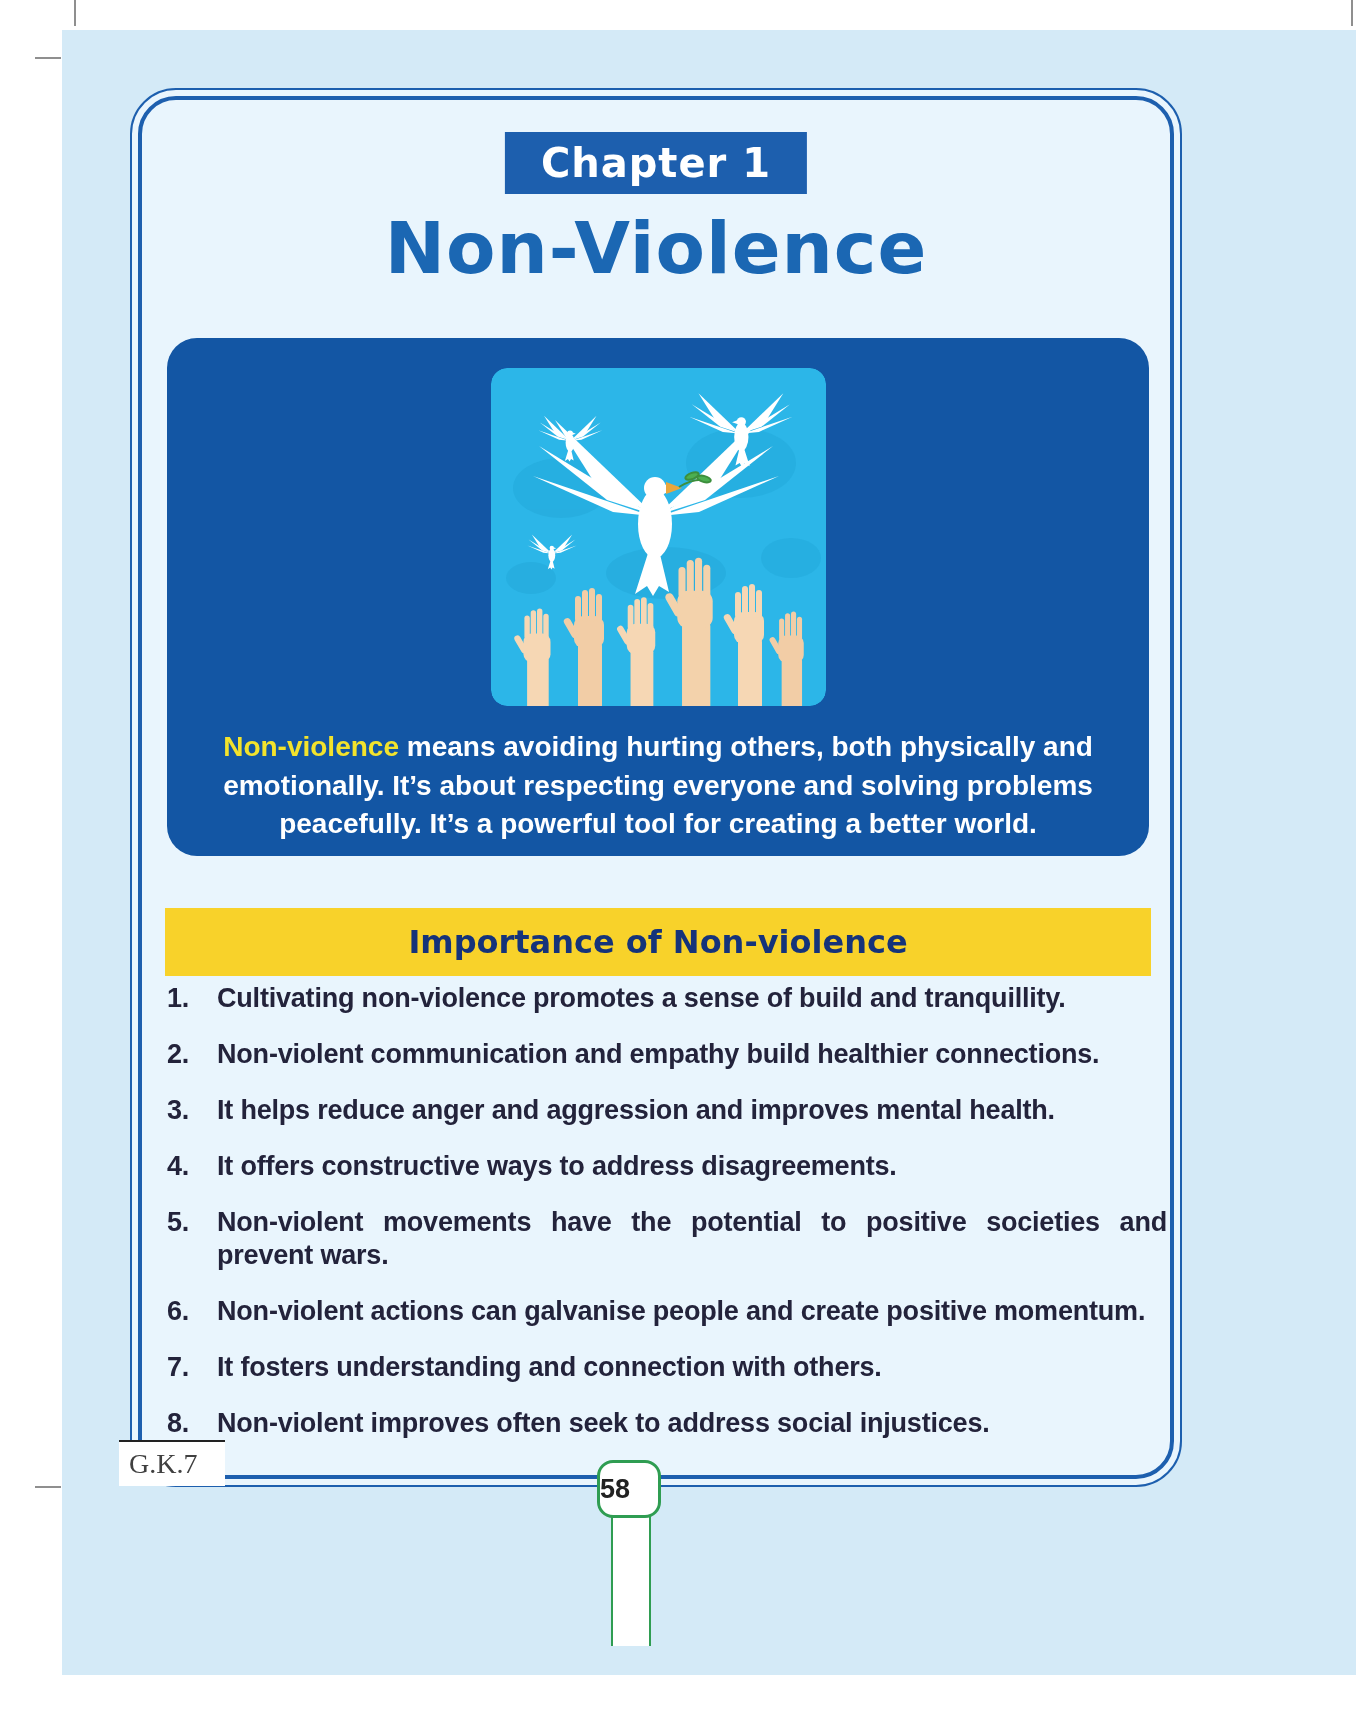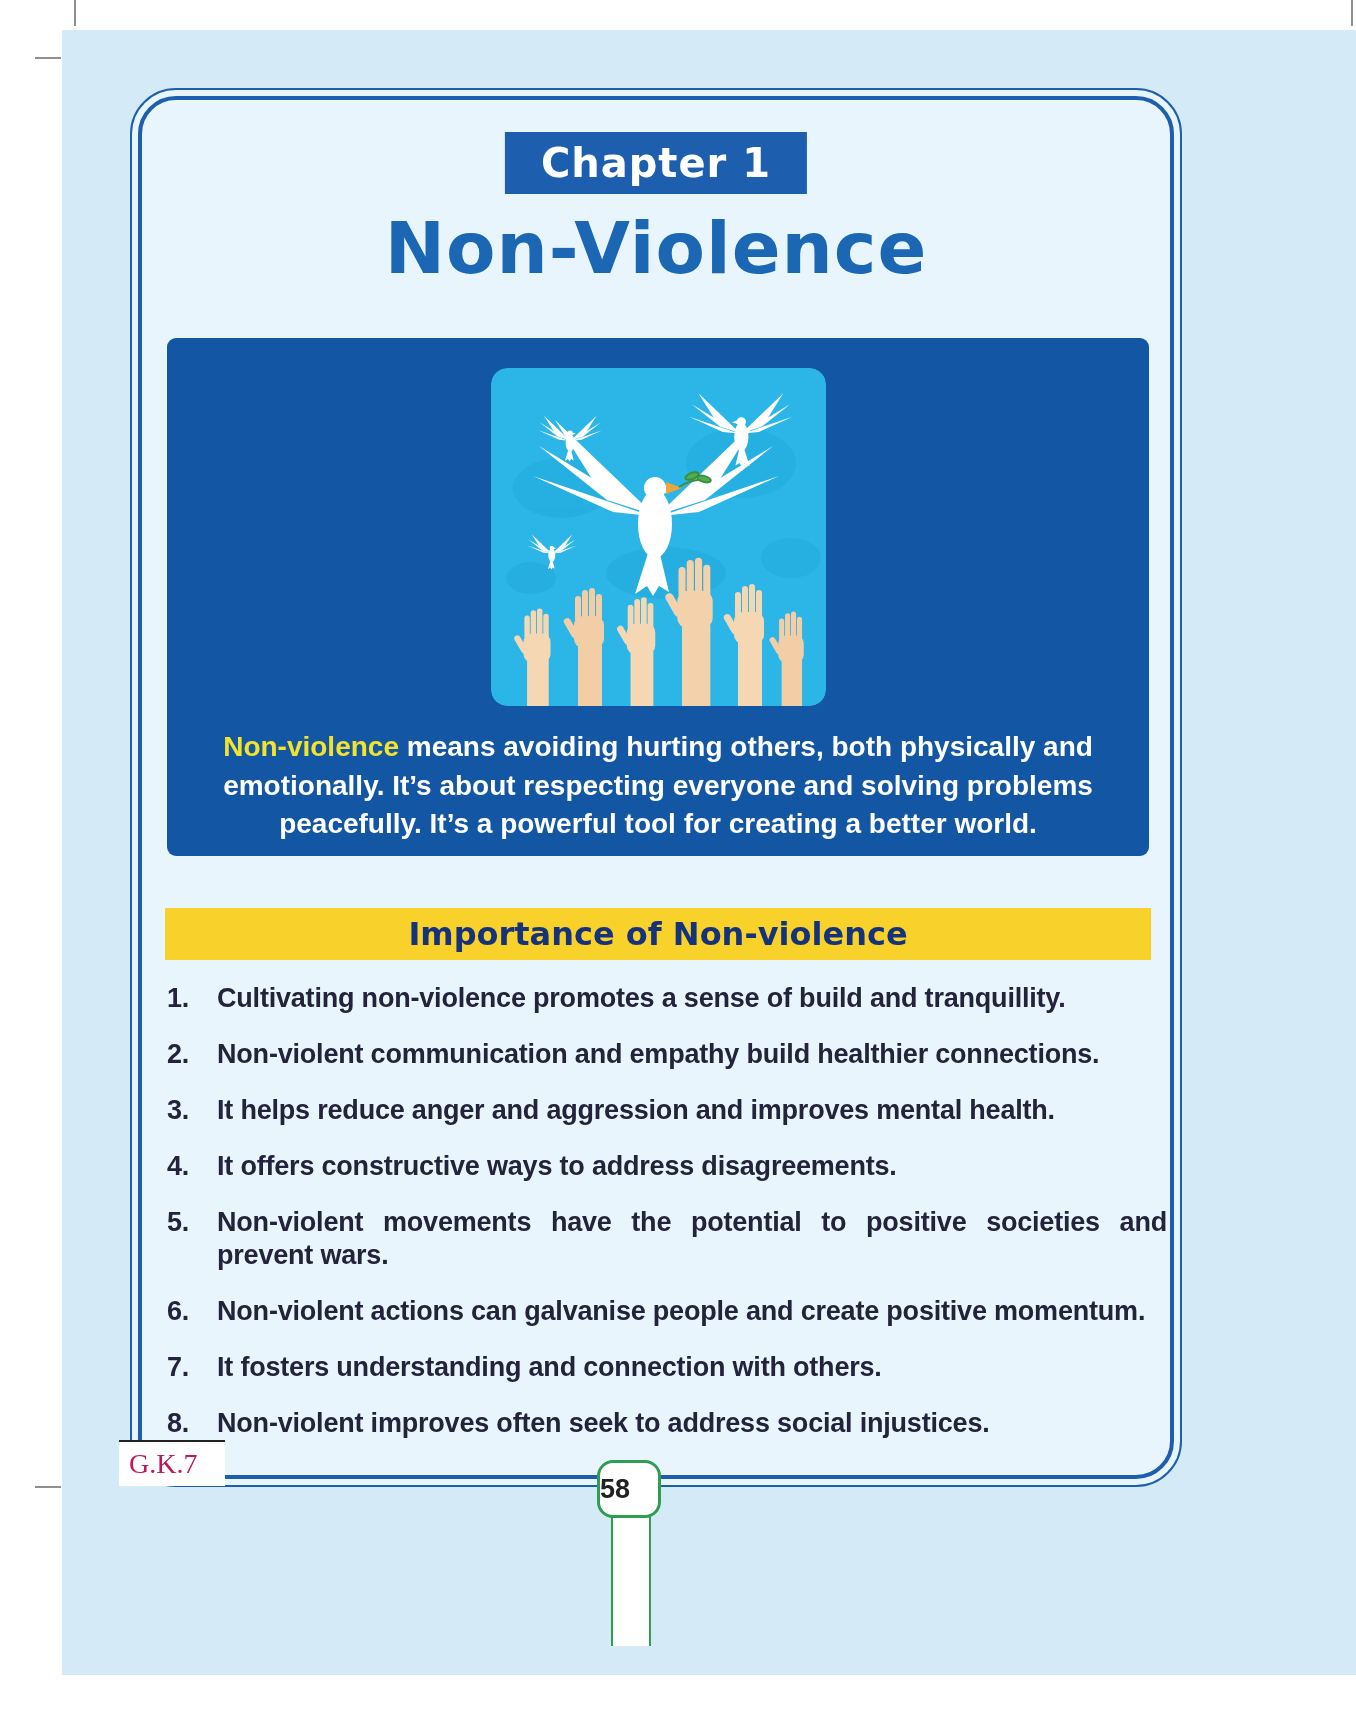--- a/index.html
+++ b/index.html
@@ -42,54 +42,54 @@
     font-family:"DejaVu Sans","Liberation Sans",sans-serif;
   }
   .title{
     position:absolute;top:116px;left:0;width:100%;margin:0;text-align:center;
     font-size:72px;font-weight:800;color:var(--title-blue);letter-spacing:1px;
     font-family:"DejaVu Sans","Liberation Sans",sans-serif;
   }
 
   .intro-panel{
     position:absolute;left:35px;top:248px;width:982px;height:518px;
-    background:var(--panel-blue);border-radius:9px;text-align:center;
+    background:var(--panel-blue);border-radius:30px;text-align:center;
   }
   .illustration{
     display:inline-block;margin-top:30px;border-radius:16px;overflow:hidden;
     line-height:0;
   }
   .intro-text{
     margin:18px auto 0;max-width:932px;font-size:28px;font-weight:700;
     color:#ffffff;line-height:1.38;padding:0 20px;
   }
   .hl{color:var(--highlight-yellow);}
 
   .banner{
-    position:absolute;left:33px;top:818px;width:986px;height:52px;
+    position:absolute;left:33px;top:818px;width:986px;height:68px;
     background:var(--banner-yellow);display:flex;align-items:center;justify-content:center;
     font-size:32px;font-weight:800;color:#15337a;
     font-family:"DejaVu Sans","Liberation Sans",sans-serif;
   }
 
   .list{
     position:absolute;left:35px;top:892px;width:1000px;
     list-style:none;margin:0;padding:0;
   }
   .list li{
     display:grid;grid-template-columns:50px 1fr;align-items:start;
     margin-bottom:23px;font-size:27px;font-weight:700;color:#23233b;
     line-height:1.22;letter-spacing:-0.2px;
   }
   .list li.justify .li-text{text-align:justify;}
 
   .book-label{
     position:absolute;left:84px;top:1440px;width:106px;height:46px;
     background:#ffffff;border-top:2px solid #222;
-    font-family:"Liberation Serif",serif;font-size:28px;color:#be185d;
+    font-family:"Liberation Serif",serif;font-size:28px;color:#404040;
     display:flex;align-items:center;padding-left:10px;z-index:6;
   }
   .page-badge{
     position:absolute;left:562px;top:1460px;width:64px;height:58px;
     background:#ffffff;border:3px solid var(--badge-green);border-radius:16px;
     display:flex;align-items:center;justify-content:flex-start;
     font-size:27px;font-weight:700;color:#222;z-index:5;
   }
   .badge-tail{
     position:absolute;left:576px;top:1514px;width:40px;height:132px;

